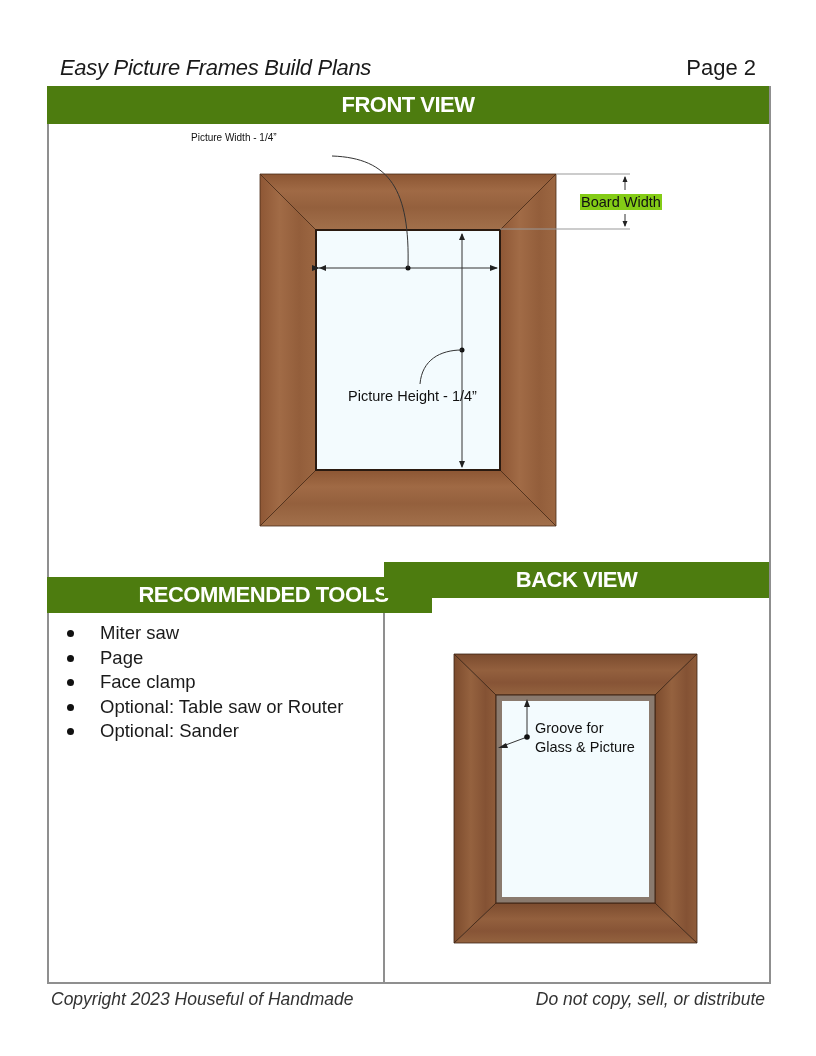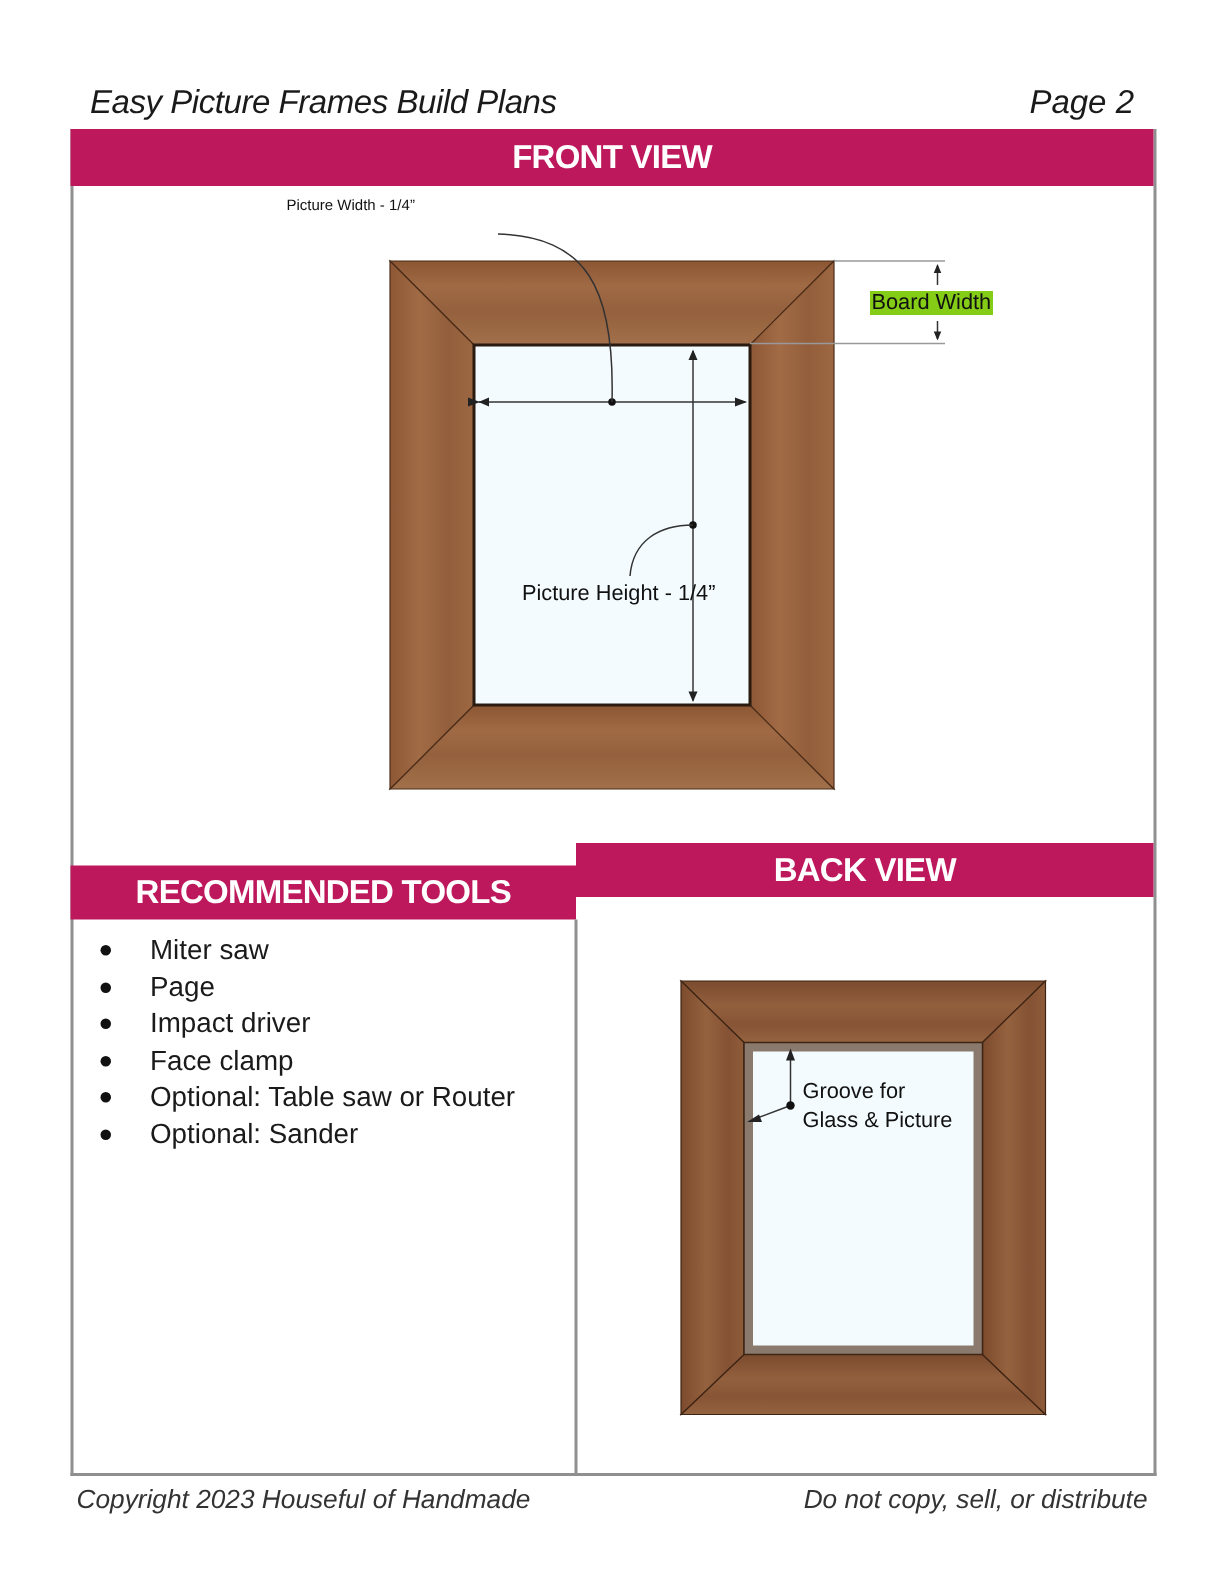--- a/index.html
+++ b/index.html
@@ -1,23 +1,23 @@
 <!DOCTYPE html>
 <html><head>
 <meta charset="utf-8">
 <style>
   html, body { margin:0; padding:0; background:#ffffff; }
   body { width:816px; height:1056px; position:relative; overflow:hidden;
          font-family:"Liberation Sans", "DejaVu Sans", sans-serif; color:#111; }
   .page-title { position:absolute; left:60px; top:55px; font-size:22px; font-style:italic; color:#1a1a1a; letter-spacing:-0.3px; }
-  .page-num { position:absolute; right:60px; top:55px; font-size:22px; font-style:italic; color:#1a1a1a; }
+  .page-num { position:absolute; right:60px; top:55px; font-size:22px; color:#1a1a1a; }
   .box { position:absolute; left:47px; top:86px; width:720px; height:896px; border:2px solid #8f8f8f; border-top:none; box-sizing:content-box; }
-  .bar { position:absolute; background:#be185d; color:#fff; font-weight:bold; font-size:22px; text-align:center; letter-spacing:-0.5px; }
+  .bar { position:absolute; background:#4d7c0f; color:#fff; font-weight:bold; font-size:22px; text-align:center; letter-spacing:-0.5px; }
   .bar-front { left:47px; top:86px; width:722px; height:38px; line-height:38px; }
-  .bar-tools { left:47px; top:577px; width:337px; height:36px; line-height:36px; }
+  .bar-tools { left:47px; top:577px; width:337px; height:36px; line-height:36px;padding-left:48px; }
   .bar-back  { left:384px; top:562px; width:385px; height:36px; line-height:36px; }
   .divider-v { position:absolute; left:383px; top:613px; width:2px; height:370px; background:#8f8f8f; }
   .tools-list { position:absolute; left:64px; top:621px; margin:0; padding:0; list-style:none; }
   .tools-list li { font-size:18.5px; line-height:24.6px; color:#1a1a1a; position:relative; padding-left:36px; }
   .tools-list li .bullet { position:absolute; left:3px; top:9px; width:7px; height:7px; border-radius:50%; background:#111; }
   .footer-left { position:absolute; left:51px; top:989px; font-size:17.5px; font-style:italic; color:#333; }
   .footer-right { position:absolute; right:51px; top:989px; font-size:17.5px; font-style:italic; color:#333; }
 </style>
 </head>
 <body>
@@ -85,21 +85,20 @@
 <div style="position:absolute;left:348px;top:388px;font-size:14.5px;color:#111;background:transparent;">Picture Height - 1/4”</div>
 <div style="position:absolute;left:580px;top:194px;font-size:14.5px;color:#111;background:#84cc16;padding:0 1px;">Board Width</div>
 
 <div class="bar bar-tools">RECOMMENDED TOOLS</div>
 <div class="bar bar-back">BACK VIEW</div>
 <div class="divider-v"></div>
 
 <ul class="tools-list">
   <li><span class="bullet"></span><span>Miter saw</span></li>
   <li><span class="bullet"></span><span>Page</span></li>
-  <li><span class="bullet"></span><span>Impact driver</span></li>
   <li><span class="bullet"></span><span>Face clamp</span></li>
   <li><span class="bullet"></span><span>Optional: Table saw or Router</span></li>
   <li><span class="bullet"></span><span>Optional: Sander</span></li>
 </ul>
 
 <svg style="position:absolute;left:0;top:0" width="816" height="1056" viewBox="0 0 816 1056">
   <defs>
     <linearGradient id="woodH2" x1="0" y1="0" x2="0" y2="1">
       <stop offset="0" stop-color="#7b4b2e"></stop>
       <stop offset="0.4" stop-color="#93603e"></stop>

